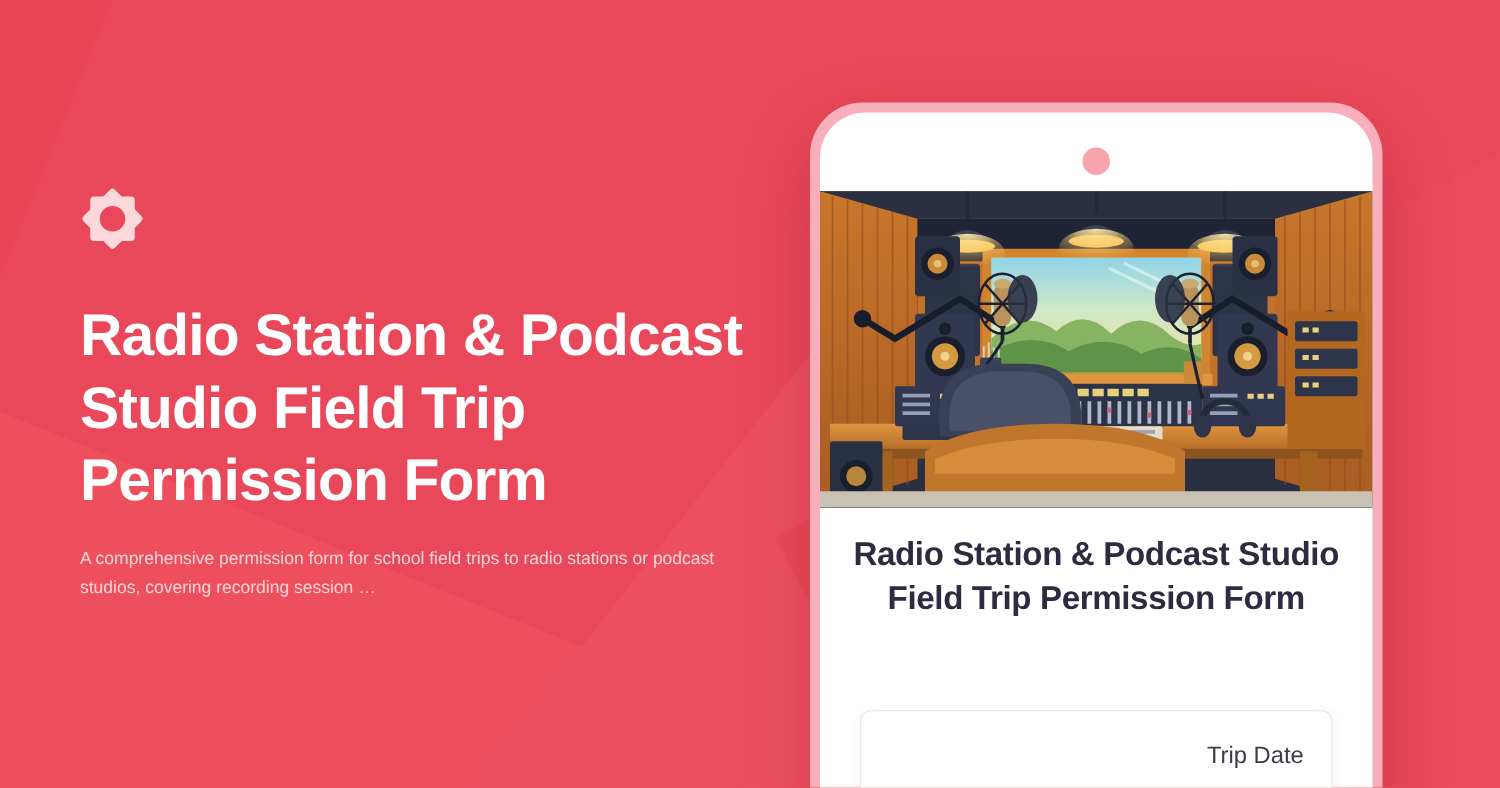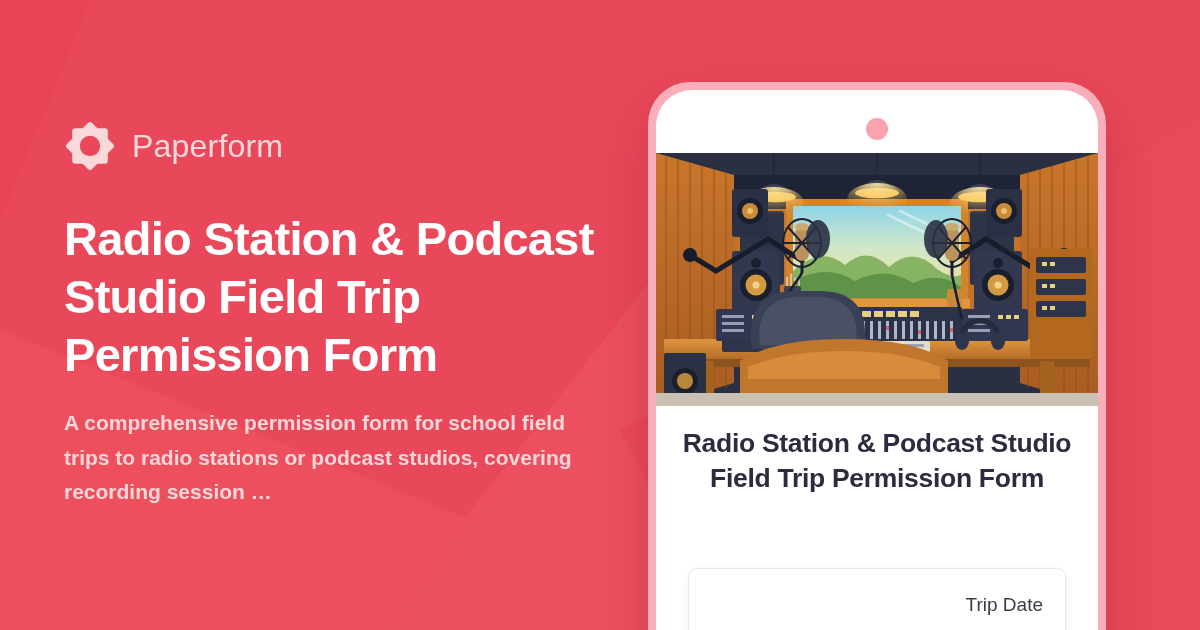--- a/index.html
+++ b/index.html
@@ -42,22 +42,22 @@
     font-size:32px; font-weight:400; color:#FBD9DB;
     letter-spacing:.2px; line-height:1;
   }
 
   #headline {
     font-size:47px; line-height:1.235; font-weight:700;
     color:#FFFFFF; letter-spacing:-0.7px; max-width:530px;
   }
 
   #subtitle {
-    margin-top:22px; font-size:21px; line-height:1.66;
-    color:#FBD6D9; font-weight:700; max-width:515px;
+    margin-top:22px; font-size:14px; line-height:1.66;
+    color:#FBD6D9; font-weight:400; max-width:515px;
   }
 
   
   #phone {
     position:absolute; left:648px; top:82px;
     width:458px; height:600px;
     background:#F9AFB9;
     border-radius:42px 42px 0 0;
     padding:8px 8px 0 8px;
     box-shadow:0 22px 56px rgba(120,10,25,.22);
@@ -117,21 +117,20 @@
             <rect x="0" y="0" width="52" height="52" fill="#fff"></rect>
             <circle cx="26" cy="26" r="10.2" fill="#000"></circle>
           </mask>
         </defs>
         <g mask="url(#holeMask)" fill="#FBD9DB">
           <rect x="8.2" y="8.2" width="35.6" height="35.6" rx="3"></rect>
           <rect x="8.2" y="8.2" width="35.6" height="35.6" rx="3" transform="rotate(45 26 26)"></rect>
         </g>
       </svg>
     </span>
-    <span id="brand-name">Paperform</span>
   </div>
 
   <h1 id="headline">Radio Station &amp; Podcast Studio Field Trip Permission Form</h1>
 
   <p id="subtitle">A comprehensive permission form for school field trips to radio stations or podcast studios, covering recording session …</p>
 </div>
 
 <div id="phone">
   <div id="phone-screen">
 

